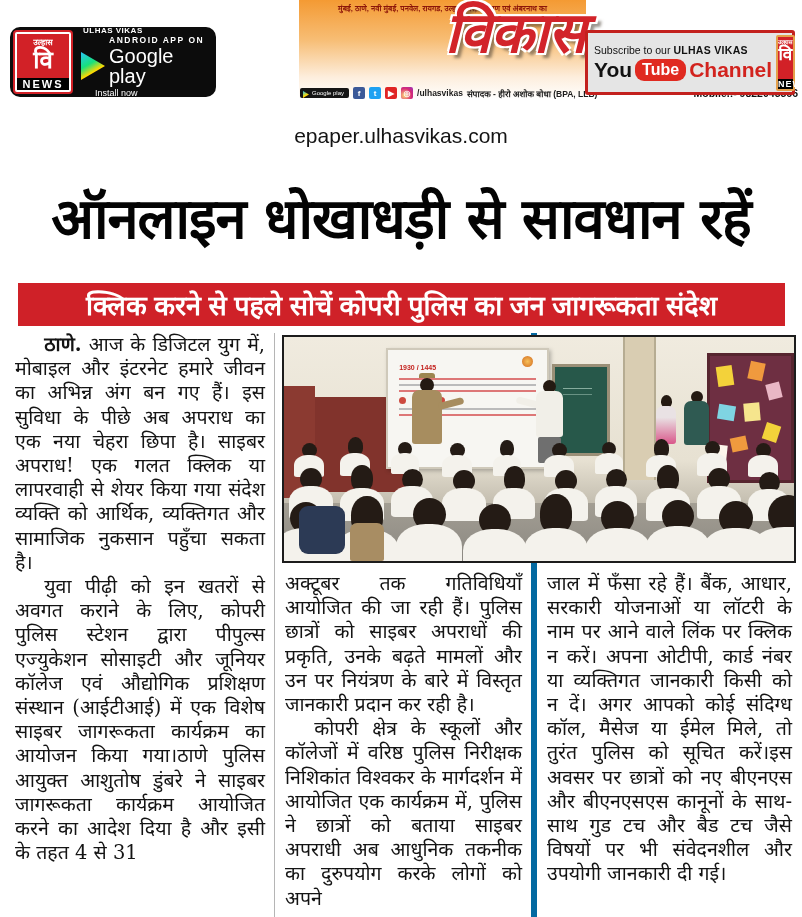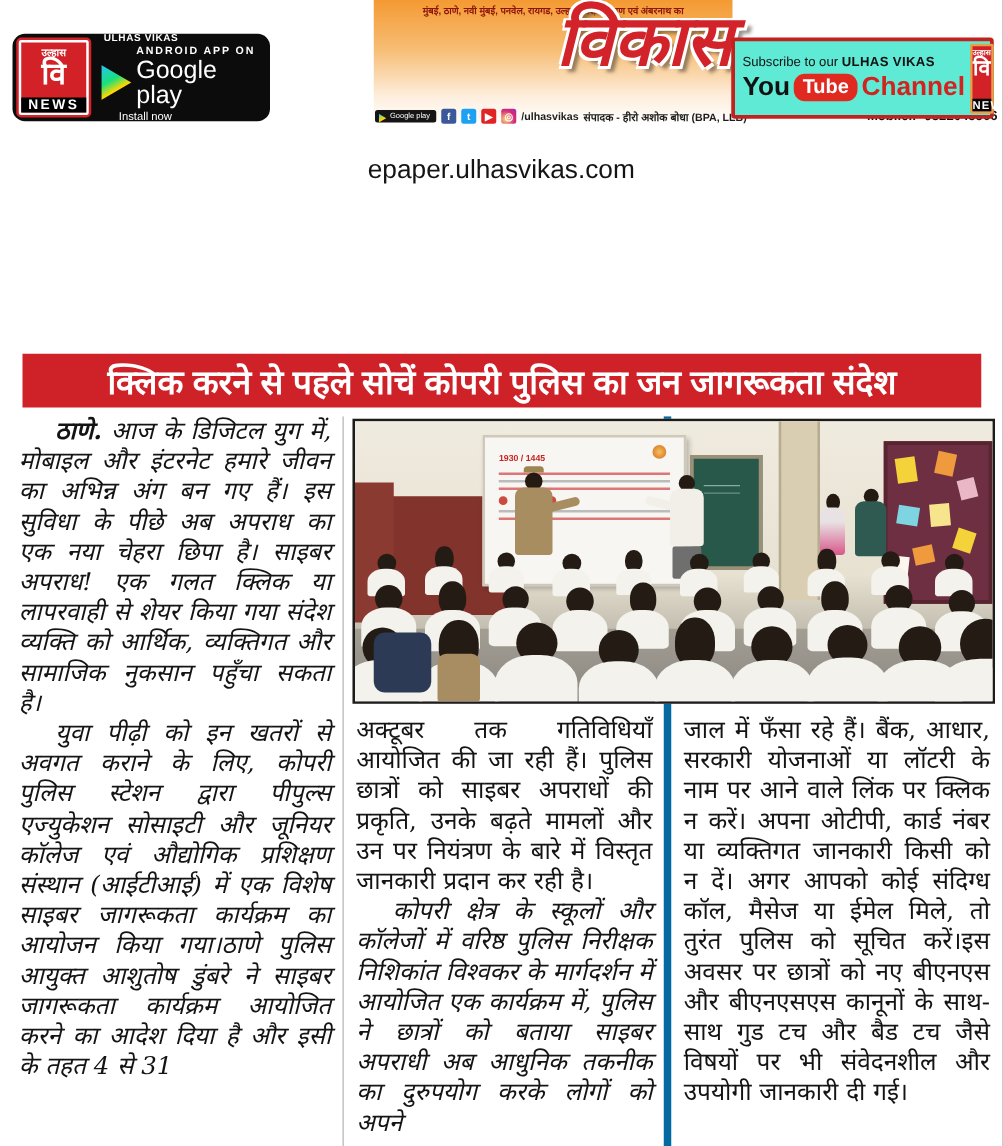--- a/index.html
+++ b/index.html
@@ -48,21 +48,21 @@
   .editor-text { font-size:8.5px; font-weight:bold; color:#1d1d1d; white-space:nowrap; }
   .contact-spacer { flex:1; }
   .mobile { font-size:10.5px; font-weight:bold; color:#111; white-space:nowrap; }
   .website-row { position:absolute; left:300px; top:102px; width:287px; display:flex; align-items:center; gap:6px; }
   .bar { height:4px; flex:1; border-radius:2px; }
   .bar-left { background:linear-gradient(90deg,#e0542a,#c9341e); }
   .bar-right { background:linear-gradient(90deg,#2e7d32,#1e6427); }
   .website { font-size:10px; font-weight:bold; color:#222; white-space:nowrap; }
 
   
-  .yt-badge { position:absolute; left:585px; top:30px; width:210px; height:65px; background:#5eead4;
+  .yt-badge { position:absolute; left:585px; top:30px; width:210px; height:65px; background:#e5e5e5;
     border:3px solid #c3211e; border-radius:3px; display:flex; align-items:center; padding:3px 2px 3px 6px; gap:4px; }
   .yt-text { flex:1; }
   .yt-line1 { font-size:10.5px; color:#111; white-space:nowrap; }
   .yt-line1 b { letter-spacing:.3px; }
   .yt-line2 { display:flex; align-items:center; gap:3px; margin-top:2px; }
   .you { font-size:21px; font-weight:800; color:#111; }
   .tube { background:#e02a20; color:#fff; font-size:16px; font-weight:bold; padding:2px 7px; border-radius:9px; }
   .channel { font-size:21px; font-weight:bold; color:#d2231e; }
   .yt-logo { width:42px; height:56px; border:2px solid #e5a04a; background:#d22127; position:relative;
     display:flex; flex-direction:column; align-items:center; border-radius:2px; }
@@ -81,21 +81,21 @@
     display:flex; align-items:center; justify-content:center; font-size:27px; font-weight:700; white-space:nowrap; }
 
   
   .article { position:absolute; left:15px; top:333px; width:781px; bottom:0; display:flex; overflow:hidden; }
   .colbody { font-size:19.5px; line-height:24.2px; text-align:justify; color:#141414;
     font-family:"DejaVu Serif", serif; }
   .c1 { width:259px; padding-right:9px; }
   .c2 { width:257px; border-left:1px solid #b5b5b5; padding:239px 9px 0 10px; }
   .c3 { width:265px; border-left:6px solid #0369a1; padding:239px 4px 0 10px; }
   .colbody p { margin:0; }
-  .ind { text-indent:1.5em;font-style:italic; }
+  .ind { text-indent:1.5em; }
   .dateline { font-weight:bold; }
 
   
   .ph { position:absolute; left:282px; top:335px; width:514px; height:228px; border:2px solid #1c1c1c;
     background:#e9e3d6; overflow:hidden; z-index:5; }
   .ph-wall { position:absolute; inset:0; background:linear-gradient(180deg,#f0ebdf 0%,#e7e1d2 55%,#c2bcae 75%,#97948c 100%); }
   .ph-maroon { position:absolute; left:0; top:27%; width:26%; height:42%; background:#81332c; }
   .ph-maroon2 { position:absolute; left:0; top:22%; width:6%; height:50%; background:#8b3a31; }
   .ph-wboard { position:absolute; left:20%; top:5%; width:32%; height:54%; background:#f7f6f2;
     border:2px solid #cfc9ba; box-shadow:2px 2px 4px rgba(0,0,0,.25); }
@@ -196,20 +196,21 @@
     </div>
     <div class="yt-logo">
       <span class="logo-top">उल्हास</span>
       <span class="logo-letter">वि</span>
       <span class="logo-news">NEWS</span>
     </div>
   </div>
 
   <div class="meta-site">epaper.ulhasvikas.com</div>
 
+  <div class="headline">ऑनलाइन धोखाधड़ी से सावधान रहें</div>
   <div class="banner">क्लिक करने से पहले सोचें कोपरी पुलिस का जन जागरूकता संदेश</div>
 
   <div class="article">
     <div class="colbody c1">
       <p class="ind"><span class="dateline">ठाणे.</span><span> आज के डिजिटल युग में, मोबाइल और इंटरनेट हमारे जीवन का अभिन्न अंग बन गए हैं। इस सुविधा के पीछे अब अपराध का एक नया चेहरा छिपा है। साइबर अपराध! एक गलत क्लिक या लापरवाही से शेयर किया गया संदेश व्यक्ति को आर्थिक, व्यक्तिगत और सामाजिक नुकसान पहुँचा सकता है।</span></p>
       <p class="ind">युवा पीढ़ी को इन खतरों से अवगत कराने के लिए, कोपरी पुलिस स्टेशन द्वारा पीपुल्स एज्युकेशन सोसाइटी और जूनियर कॉलेज एवं औद्योगिक प्रशिक्षण संस्थान (आईटीआई) में एक विशेष साइबर जागरूकता कार्यक्रम का आयोजन किया गया।ठाणे पुलिस आयुक्त आशुतोष डुंबरे ने साइबर जागरूकता कार्यक्रम आयोजित करने का आदेश दिया है और इसी के तहत 4 से 31</p>
     </div>
     <div class="colbody c2">
       <p>अक्टूबर तक गतिविधियाँ आयोजित की जा रही हैं। पुलिस छात्रों को साइबर अपराधों की प्रकृति, उनके बढ़ते मामलों और उन पर नियंत्रण के बारे में विस्तृत जानकारी प्रदान कर रही है।</p>
       <p class="ind">कोपरी क्षेत्र के स्कूलों और कॉलेजों में वरिष्ठ पुलिस निरीक्षक निशिकांत विश्वकर के मार्गदर्शन में आयोजित एक कार्यक्रम में, पुलिस ने छात्रों को बताया साइबर अपराधी अब आधुनिक तकनीक का दुरुपयोग करके लोगों को अपने</p>

